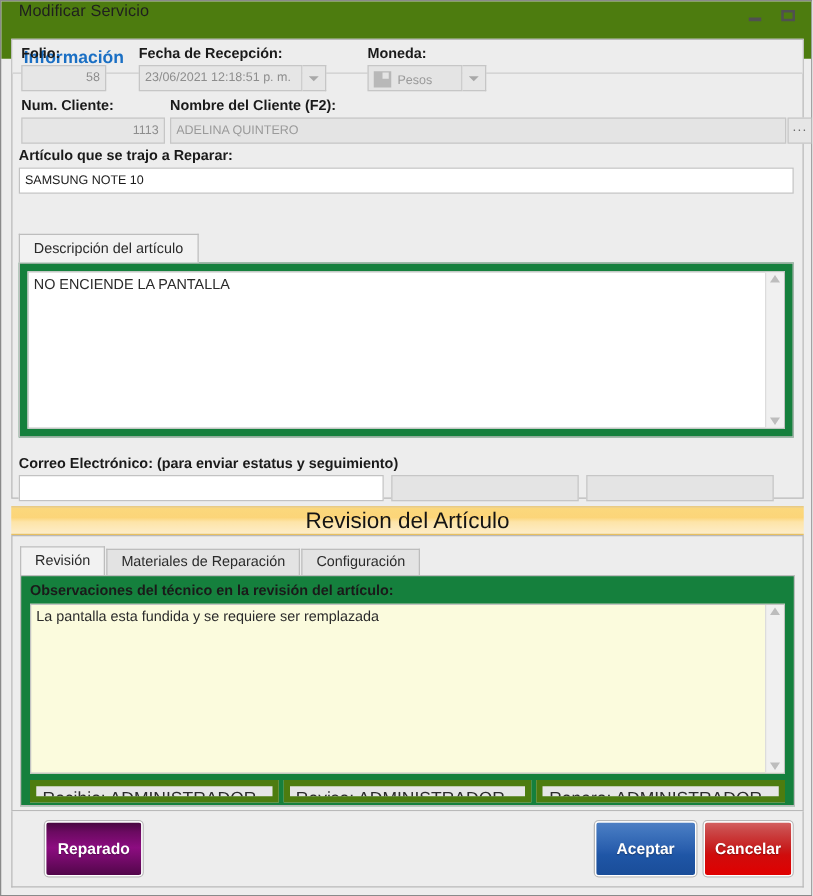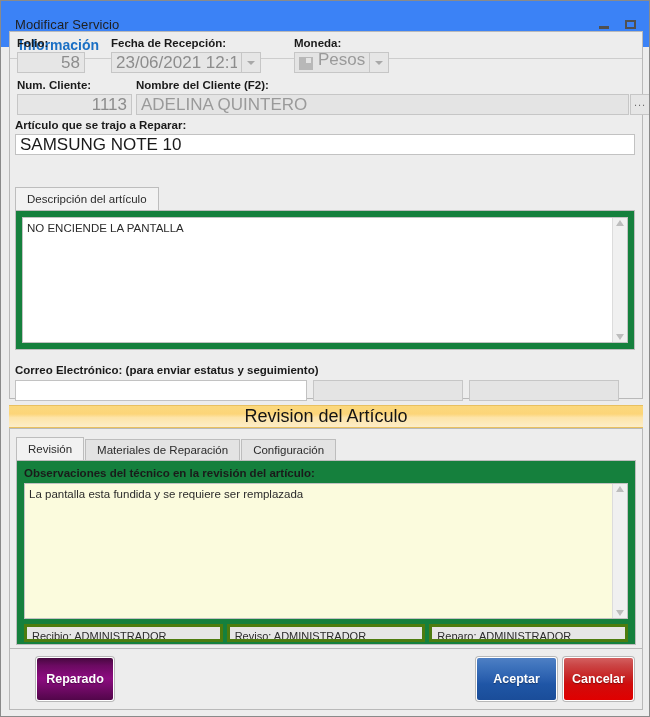--- a/index.html
+++ b/index.html
@@ -20,23 +20,23 @@
     box-sizing: border-box;
     background: #ededed;
     border: 1px solid #8a8a8a;
     overflow: hidden;
   }
 
   
   #titlebar {
     position: relative;
     height: 46px;
-    background: #3b82f6;
-    display: flex;
-    align-items: center;
+    background: #4d7c0f;
+    display: flex;
+    align-items: flex-start;
     padding: 0 6px 0 14px;
     box-sizing: border-box;
   }
   #title-text {
     font-size: 13px;
     color: #1f1f1f;
     letter-spacing: .1px;
     flex: 1;
   }
   .win-btn {
@@ -95,21 +95,21 @@
     font-weight: bold;
     white-space: nowrap;
   }
 
   
   .inp {
     box-sizing: border-box;
     border: 1px solid #c2c2c2;
     background: #ffffff;
     font-family: "Liberation Sans", sans-serif;
-    font-size: 17px;
+    font-size: 10px;
     color: #1a1a1a;
     padding: 2px 4px;
     outline: none;
   }
   .inp.ro {
     background: #e6e6e6;
     color: #8d8d8d;
     border: 1px solid #c6c6c6;
   }
   .inp.ro-lite {
@@ -337,23 +337,23 @@
 
   #status-row {
     display: flex;
     gap: 4px;
     margin-top: 5px;
   }
   .status-field {
     flex: 1;
     height: 18px;
     line-height: 18px;
-    border: 3px solid #4d7c0f;
+    border: 5px solid #4d7c0f;
     background: #e6e6e6;
-    font-size: 11px;
+    font-size: 14px;
     color: #2b2b2b;
     padding: 0 5px;
     box-sizing: border-box;
     white-space: nowrap;
     overflow: hidden;
   }
 
   
   #footer {
     position: absolute;

